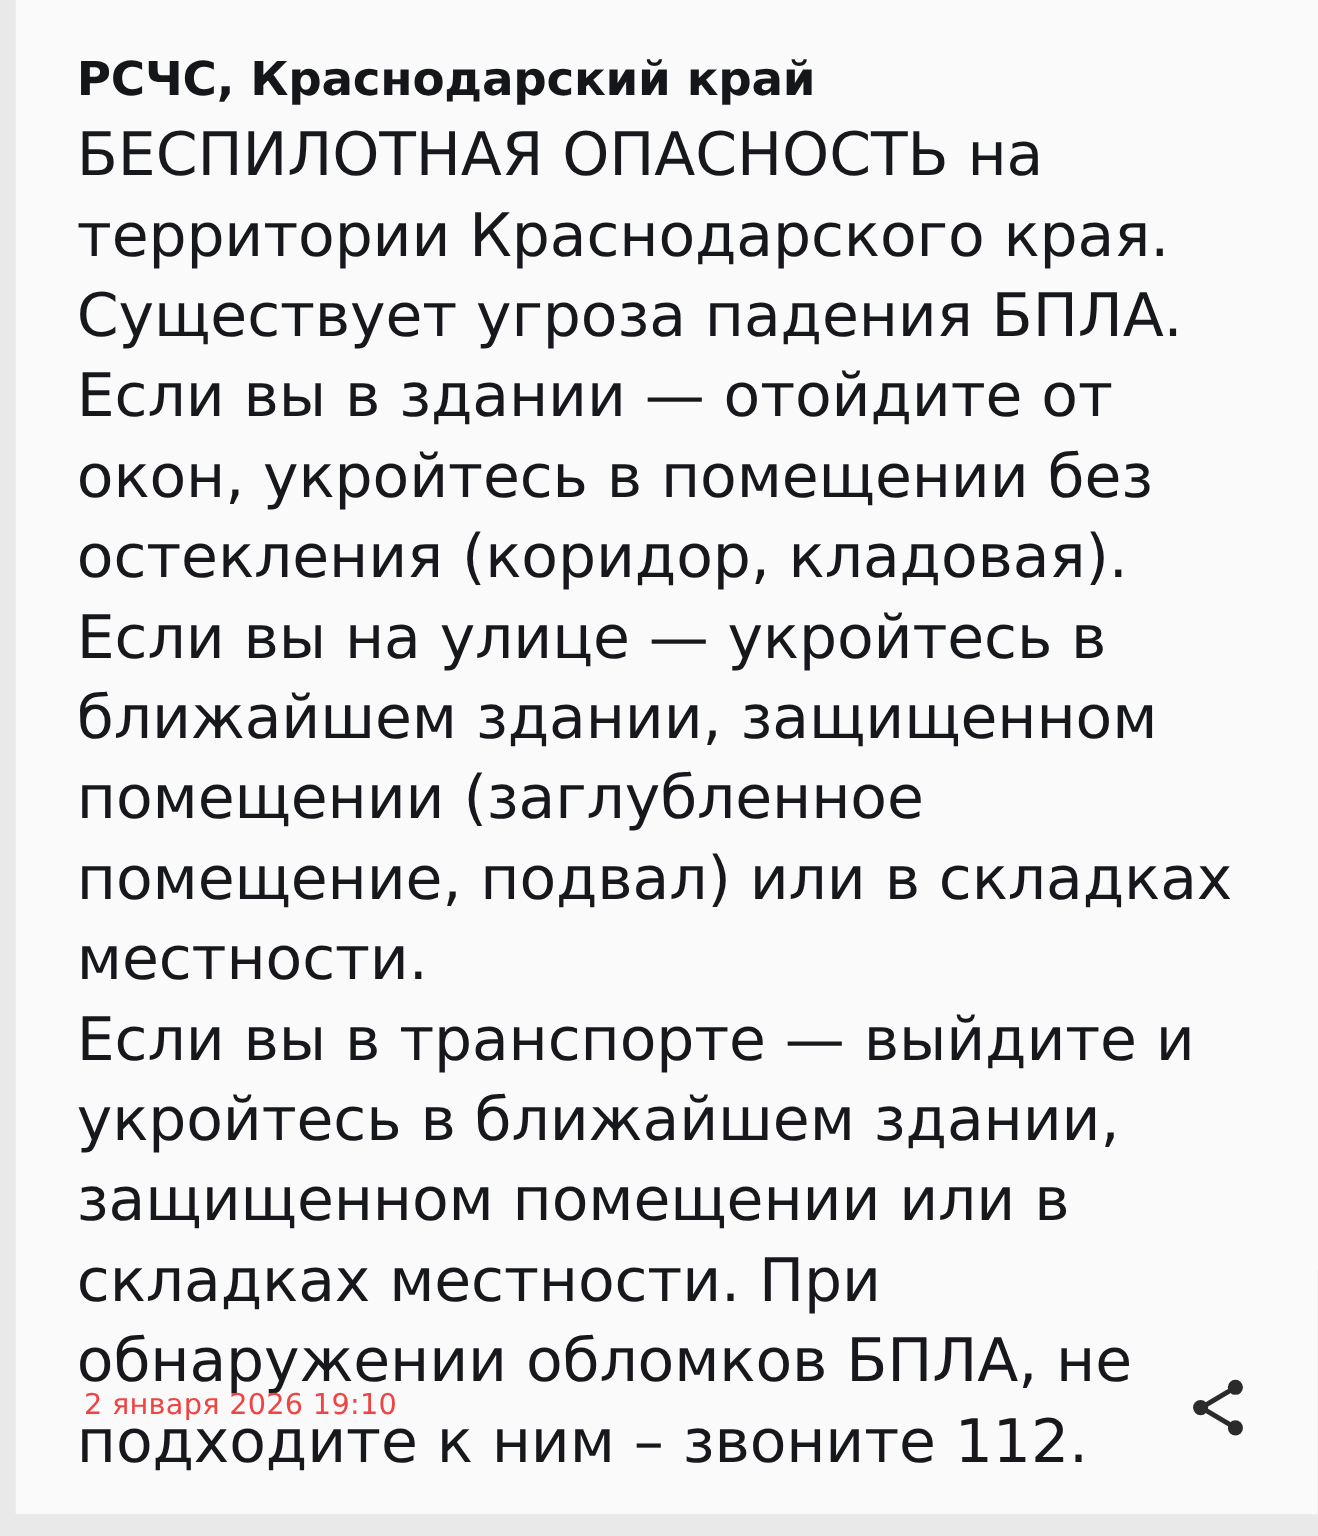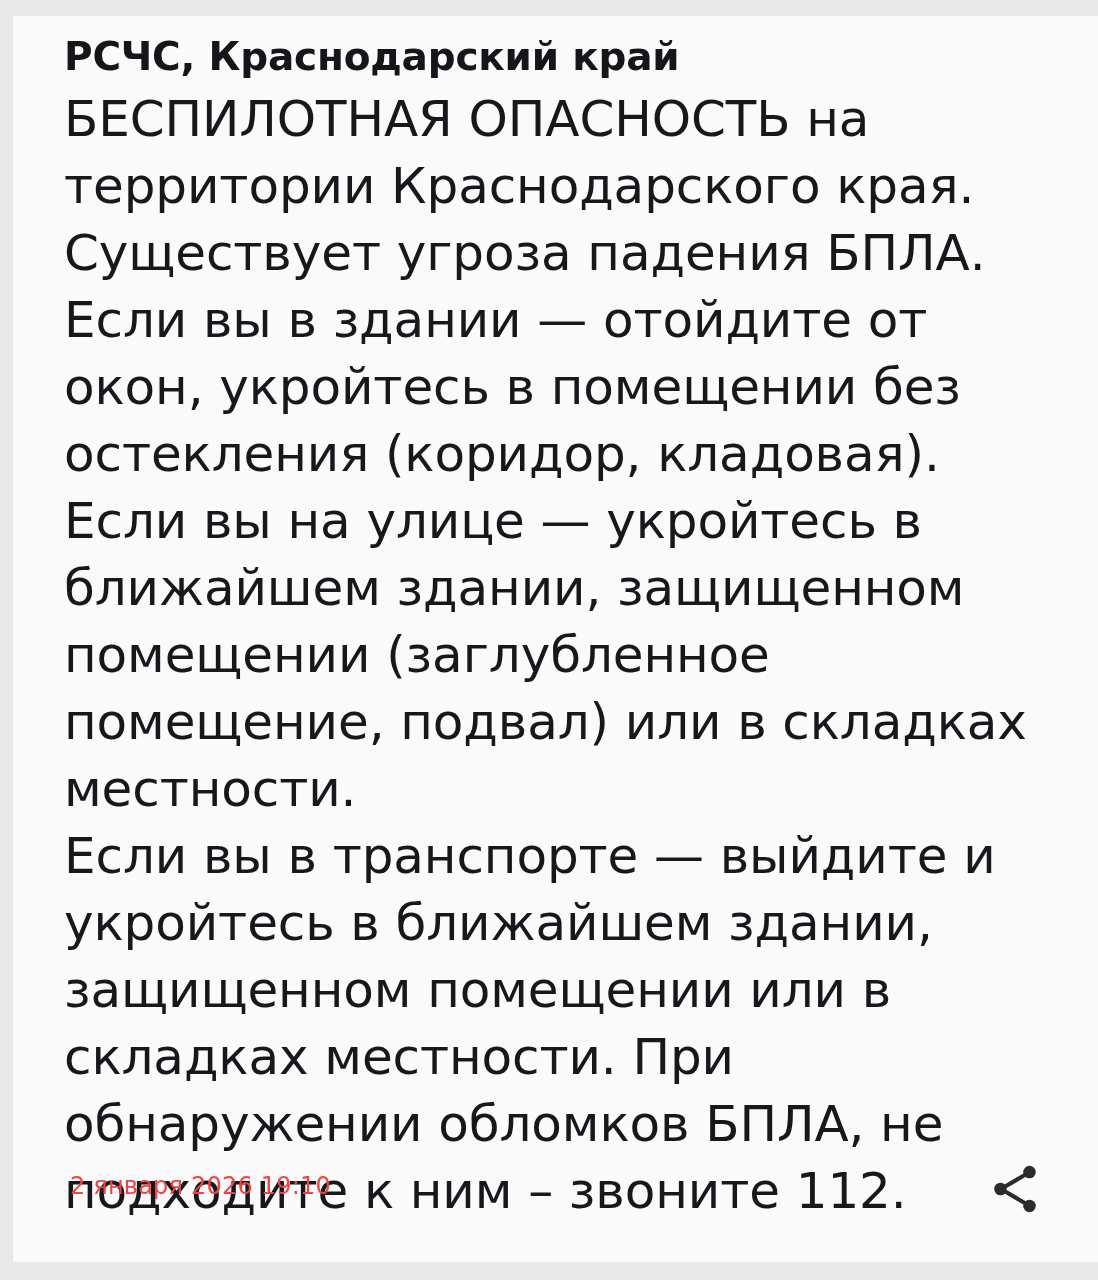--- a/index.html
+++ b/index.html
@@ -17,26 +17,26 @@
     position: relative;
     width: 1098px;
     height: 1280px;
     background: #e9e9ea;
     box-sizing: border-box;
   }
   
   .card {
     position: absolute;
     left: 12px;
-    top: 16px;
+    top: 0;
     width: 1086px;
     min-height: 1262px;
     background: #fafafa;
     box-sizing: border-box;
-    padding: 18px 44px 0 52px;
+    padding: 44px 44px 0 52px;
   }
   .card:after {
     content: "";
     position: absolute;
     left: 0;
     top: 0;
     bottom: 0;
     width: 1px;
     background: #e4e4e4;
   }

